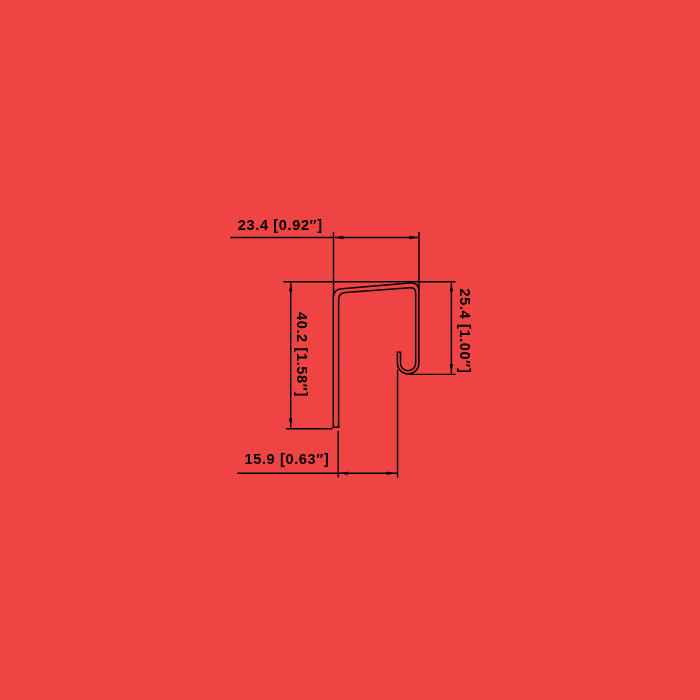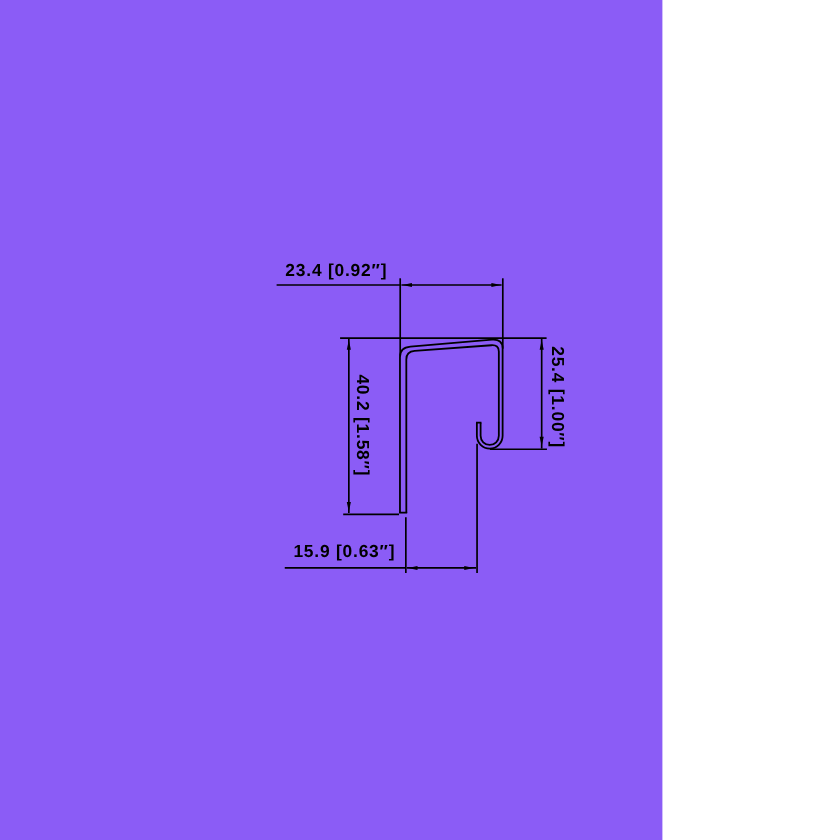--- a/index.html
+++ b/index.html
@@ -1,16 +1,16 @@
 <!DOCTYPE html>
 <html><head>
 <meta charset="utf-8">
 <style>
   html,body{margin:0;padding:0;background:#ffffff;}
-  .page{width:552px;height:700px;position:relative;background:#8b5cf6;overflow:hidden;}
+  .page{width:700px;height:700px;position:relative;background:#ef4444;overflow:hidden;}
   svg{position:absolute;top:0;left:0;filter:blur(0.4px);}
   text{font-family:"Liberation Sans",sans-serif;fill:#000;font-weight:bold;letter-spacing:0.65px;}
 </style>
 </head>
 <body>
 <div class="page">
 <svg width="700" height="700" viewBox="0 0 700 700">
 
   <path d="M 333.3 427.4 L 333.3 297.5 Q 333.3 289.5 342 288.8 L 410 283.1 Q 418.85 282.4 418.85 290.3 L 418.85 363.2 A 10.72 10.72 0 0 1 397.4 363.2 L 397.4 352.2" fill="none" stroke="#000" stroke-width="1.5"></path>
 

